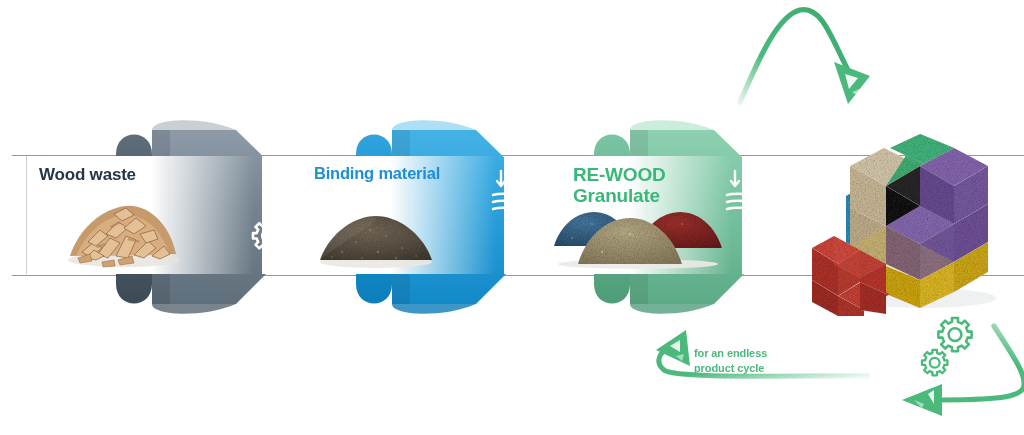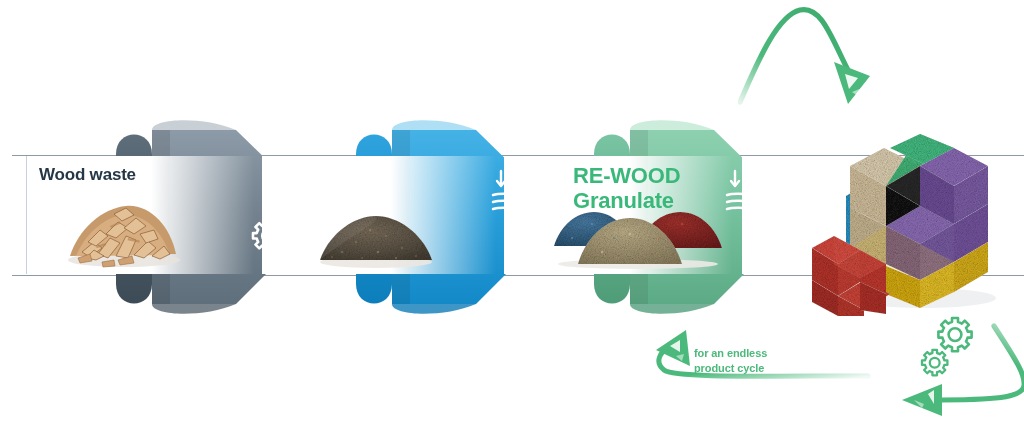--- a/index.html
+++ b/index.html
@@ -19,21 +19,21 @@
   .chev{position:absolute;}
   .chev svg{display:block;overflow:visible;}
 
   
   .label{
     position:absolute;font-weight:700;letter-spacing:-0.2px;
     line-height:1.12;white-space:pre-line;
   }
   .label.wood{color:#253746;font-size:17px;}
   .label.bind{color:#1c8fd6;font-size:16.5px;}
-  .label.rewood{color:#39b87a;font-size:22px;}
+  .label.rewood{color:#39b87a;font-size:19px;}
 
   
   .pile{position:absolute;}
 
   
   .iconwrap{position:absolute;}
   .iconwrap svg{display:block;}
 
   
   .cycle-text{
@@ -157,20 +157,21 @@
           <stop offset="1" stop-color="#ffffff" stop-opacity="0"></stop>
         </linearGradient>
       </defs>
       <rect x="0" y="0" width="228" height="118" fill="url(#fade3)"></rect>
     </svg>
   </div>
 
   <div style="position:absolute;left:730px;top:156px;width:290px;height:118px;background:#ffffff;"></div>
 
   <div class="label wood" style="left:27px;top:165px;">Wood waste</div>
+  <div class="label bind" style="left:302px;top:164px;">Binding material</div>
   <div class="label rewood" style="left:561px;top:164px;">RE-WOOD
 Granulate</div>
 
   <div class="pile" style="left:46px;top:186px;width:130px;height:84px;">
     <svg width="130" height="84" viewBox="0 0 130 84">
       <ellipse cx="66" cy="74" rx="56" ry="7" fill="#e7e3dd" opacity="0.85"></ellipse>
       <path d="M12,70 C20,44 44,22 68,20 C92,18 112,40 118,68 Z" fill="#c79a6b"></path>
       <path d="M18,70 C26,50 46,30 66,29 C88,28 104,46 112,69 Z" fill="#d8ae80"></path>
       <g stroke="#8a5f38" stroke-width="0.7" fill="#e3c096">
         <polygon points="24,66 36,56 44,62 32,71"></polygon>

